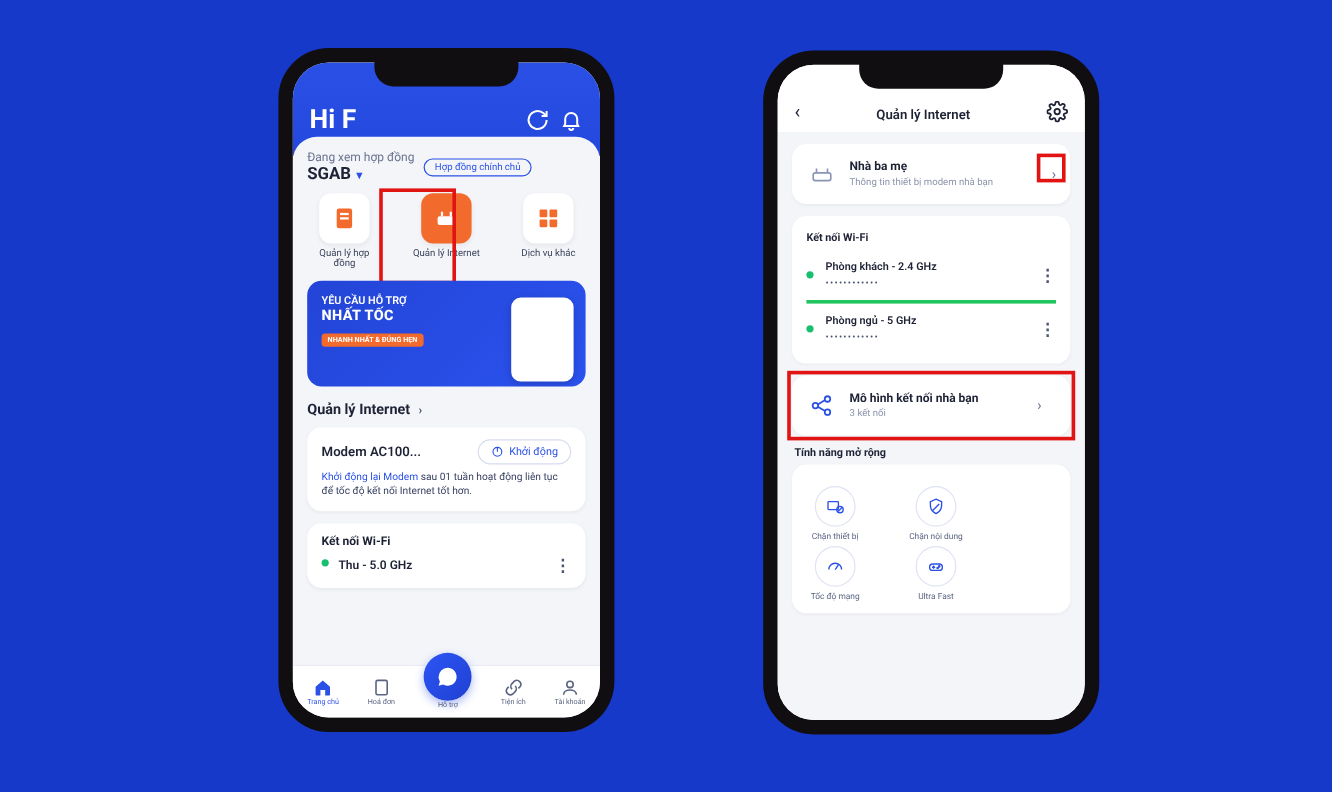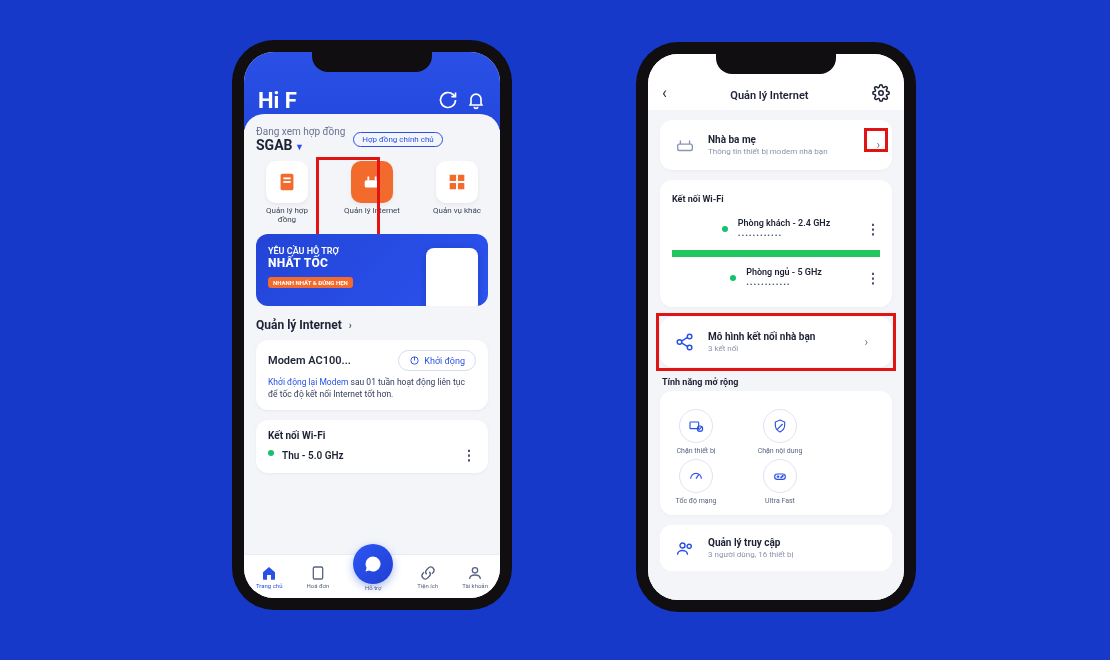--- a/index.html
+++ b/index.html
@@ -103,21 +103,21 @@
     position: absolute;
     border: 3px solid #e11313;
     pointer-events: none;
   }
   .red-box.tile-box {
     left: 60px; top: -4px; width: 64px; height: 80px;
   }
   .promo {
     background: linear-gradient(135deg,#2344d6,#2b53f0);
     border-radius: 12px;
-    height: 72px;
+    height: 88px;
     padding: 12px;
     color: #fff;
     position: relative;
     margin-bottom: 12px;
     overflow: hidden;
   }
   .promo .line1 { font-size: 9px; font-weight: 600; }
   .promo .line2 { font-size: 12px; font-weight: 800; letter-spacing: .3px; }
   .promo .tag {
     display: inline-block;
@@ -214,23 +214,23 @@
     position: absolute; right: 12px; top: 50%;
     transform: translateY(-50%);
     font-size: 12px; color: #6b7390;
   }
   .red-box.chev-box {
     right: 4px; top: 8px; width: 24px; height: 24px;
   }
   .rs-subhead { font-size: 9px; font-weight: 700; color: #1e2235; margin: 2px 0 8px; }
   .rs-wifi-item {
     display: flex; align-items: center; gap: 10px;
-    padding: 6px 0; position: relative; justify-content: center;
-  }
-  .rs-wifi-item + .rs-wifi-item { border-top: 7px solid #22c55e; margin-top: 4px; padding-top: 10px; }
+    padding: 6px 0; position: relative;
+  }
+  .rs-wifi-item + .rs-wifi-item { border-top: 3px solid #22c55e; margin-top: 4px; padding-top: 10px; }
   .rs-wifi-col .n { font-size: 9px; font-weight: 600; color: #1e2235; }
   .rs-wifi-col .p { font-size: 8px; color: #4b5570; letter-spacing: 1px; margin-top: 3px; }
   .rs-model {
     display: flex; align-items: center; gap: 10px;
     position: relative;
   }
   .red-box.model-box { left: -4px; top: -4px; right: -4px; bottom: -4px; }
   .features {
     display: flex; flex-wrap: wrap; gap: 4px 24px;
     margin-top: 8px;
@@ -309,21 +309,21 @@
         </div>
         <div class="tile">
           <div class="icon-sq">
             <svg viewBox="0 0 24 24" width="22" height="22" fill="#f36a2d">
                 <rect x="4" y="4" width="7" height="7" rx="1"></rect>
                 <rect x="13" y="4" width="7" height="7" rx="1"></rect>
                 <rect x="4" y="13" width="7" height="7" rx="1"></rect>
                 <rect x="13" y="13" width="7" height="7" rx="1"></rect>
               </svg>
           </div>
-          <div class="label">Quản vụ khác</div>
+          <div class="label">Dịch vụ khác</div>
         </div>
       </div>
 
       <div class="promo">
         <div class="line1">YÊU CẦU HỖ TRỢ</div>
         <div class="line2">NHẤT TỐC</div>
         <span class="tag">NHANH NHẤT &amp; ĐÚNG HẸN</span>
         <div class="mini-phone"></div>
       </div>
 
@@ -522,29 +522,16 @@
                   <line x1="7" y1="13" x2="11" y2="13"></line>
                   <circle cx="16" cy="12" r="0.8" fill="#2a50e6"></circle>
                   <circle cx="14" cy="14" r="0.8" fill="#2a50e6"></circle>
                 </svg>
               </div>
             <div class="lbl">Ultra Fast</div>
           </div>
         </div>
       </div>
 
-      <div class="rs-access">
-        <div class="rs-icon">
-          <svg viewBox="0 0 24 24" width="20" height="20" fill="none" stroke="#2a50e6" stroke-width="1.7">
-              <circle cx="9" cy="9" r="3"></circle>
-              <circle cx="17" cy="10" r="2.5"></circle>
-              <path d="M3 20c0-3 3-5 6-5s6 2 6 5"></path>
-            </svg>
-        </div>
-        <div class="rs-text">
-          <div class="t1">Quản lý truy cập</div>
-          <div class="t2">3 người dùng, 16 thiết bị</div>
-        </div>
-      </div>
 
     </div>
   </div>
 </div>
 
 </body></html>

